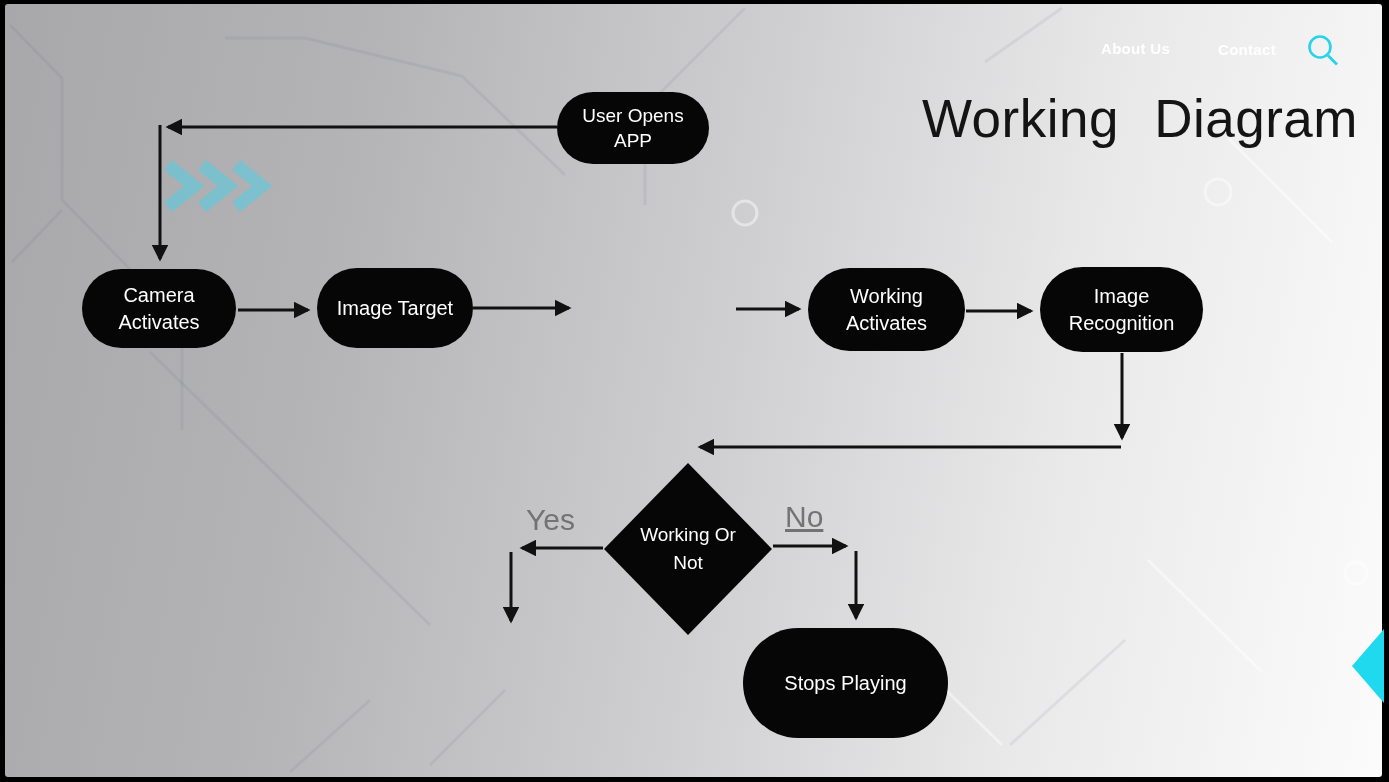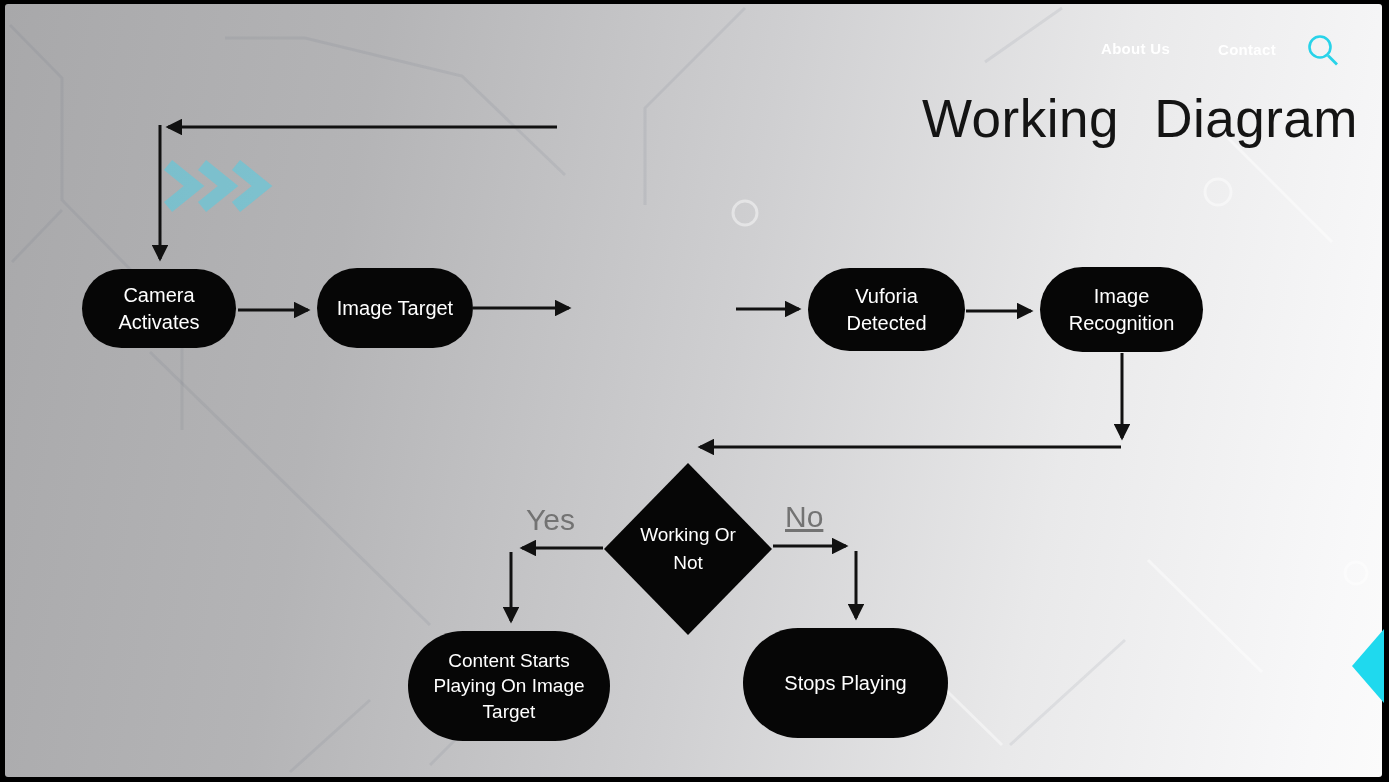--- a/index.html
+++ b/index.html
@@ -112,27 +112,27 @@
 
   <div class="nav-item" id="nav-about">About Us</div>
   <div class="nav-item" id="nav-contact">Contact</div>
   <svg id="search-btn" viewBox="0 0 42 42">
     <circle cx="17" cy="16" r="10.5" fill="none" stroke="#28d3e9" stroke-width="2.6"></circle>
     <line x1="25" y1="24.5" x2="34" y2="33.5" stroke="#28d3e9" stroke-width="2.8"></line>
   </svg>
 
   <div id="page-title">Working Diagram</div>
 
+  <div class="pill" id="n-user">User Opens APP</div>
   <div class="pill" id="n-camera">Camera Activates</div>
   <div class="pill" id="n-target">Image Target</div>
-  <div class="pill" id="n-vuforia">Vuforia Detected</div>
+  <div class="pill" id="n-vuforia">Working Activates</div>
   <div class="pill" id="n-recog">Image Recognition</div>
 
   <div id="n-decision">
     <span class="inner">Working Or Not</span>
   </div>
 
   <div class="branch-label" id="lbl-yes">Yes</div>
   <div class="branch-label" id="lbl-no">No</div>
 
-  <div class="pill" id="n-content">Content Starts Playing On Image Target</div>
   <div class="pill" id="n-stops">Stops Playing</div>
 </div>
 
 </body></html>

